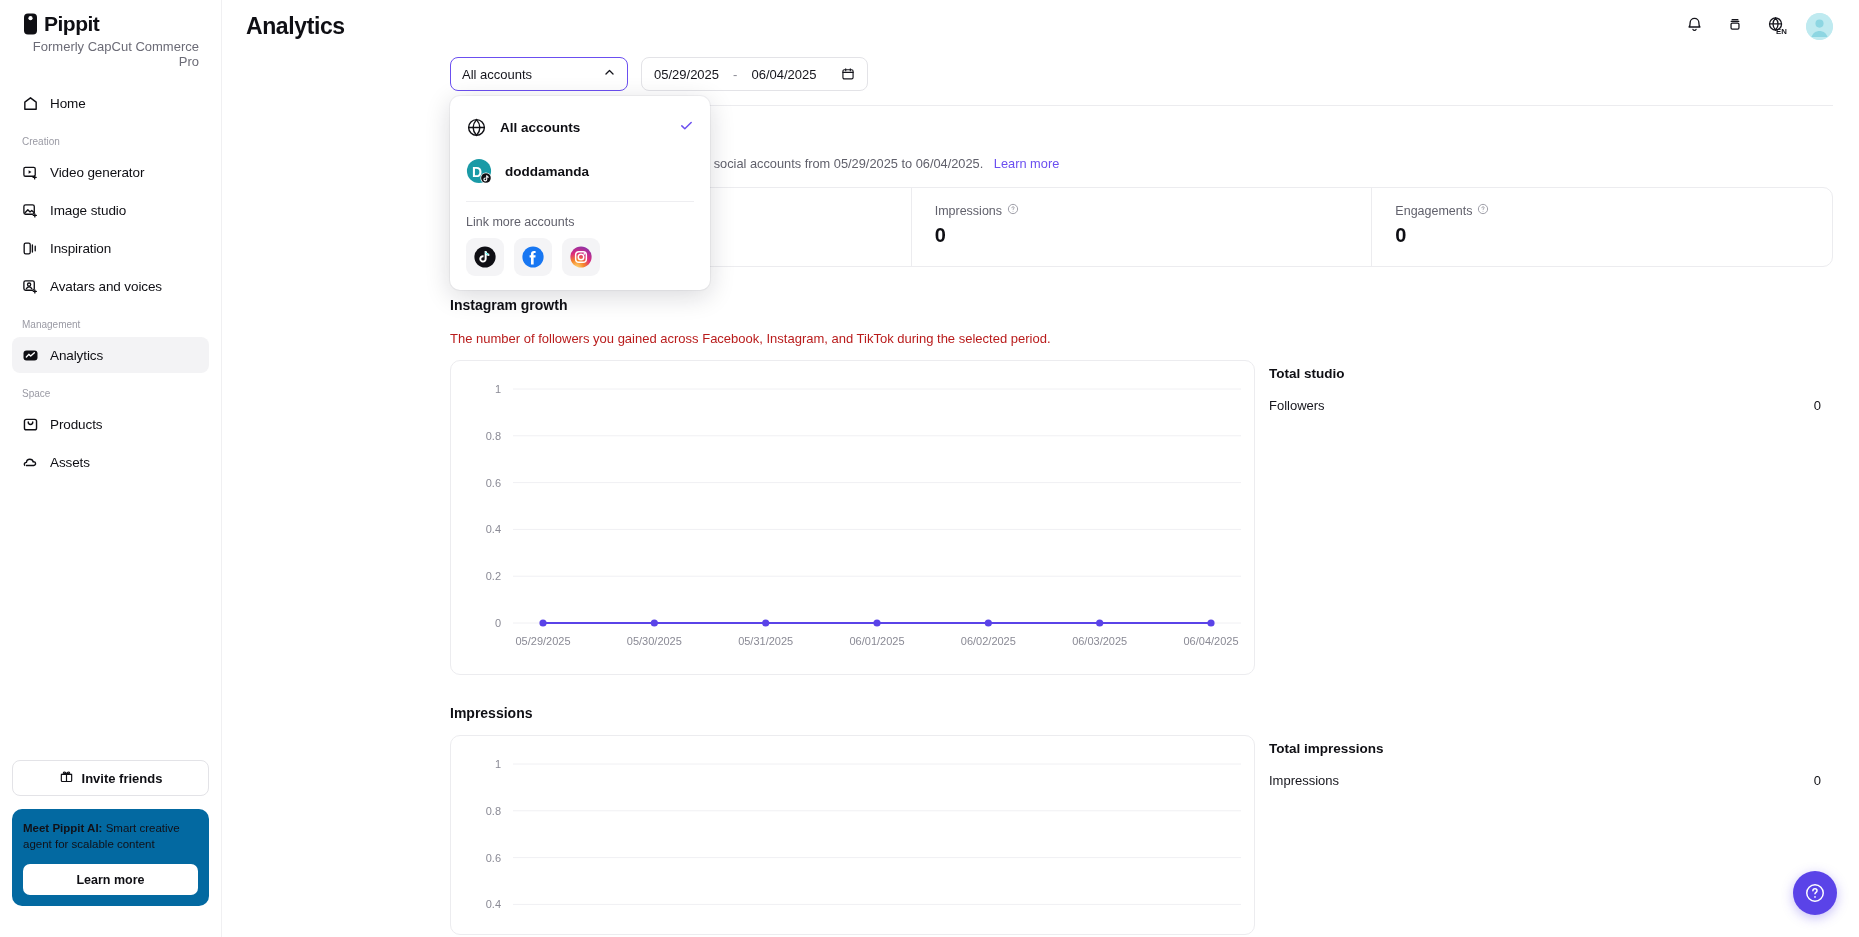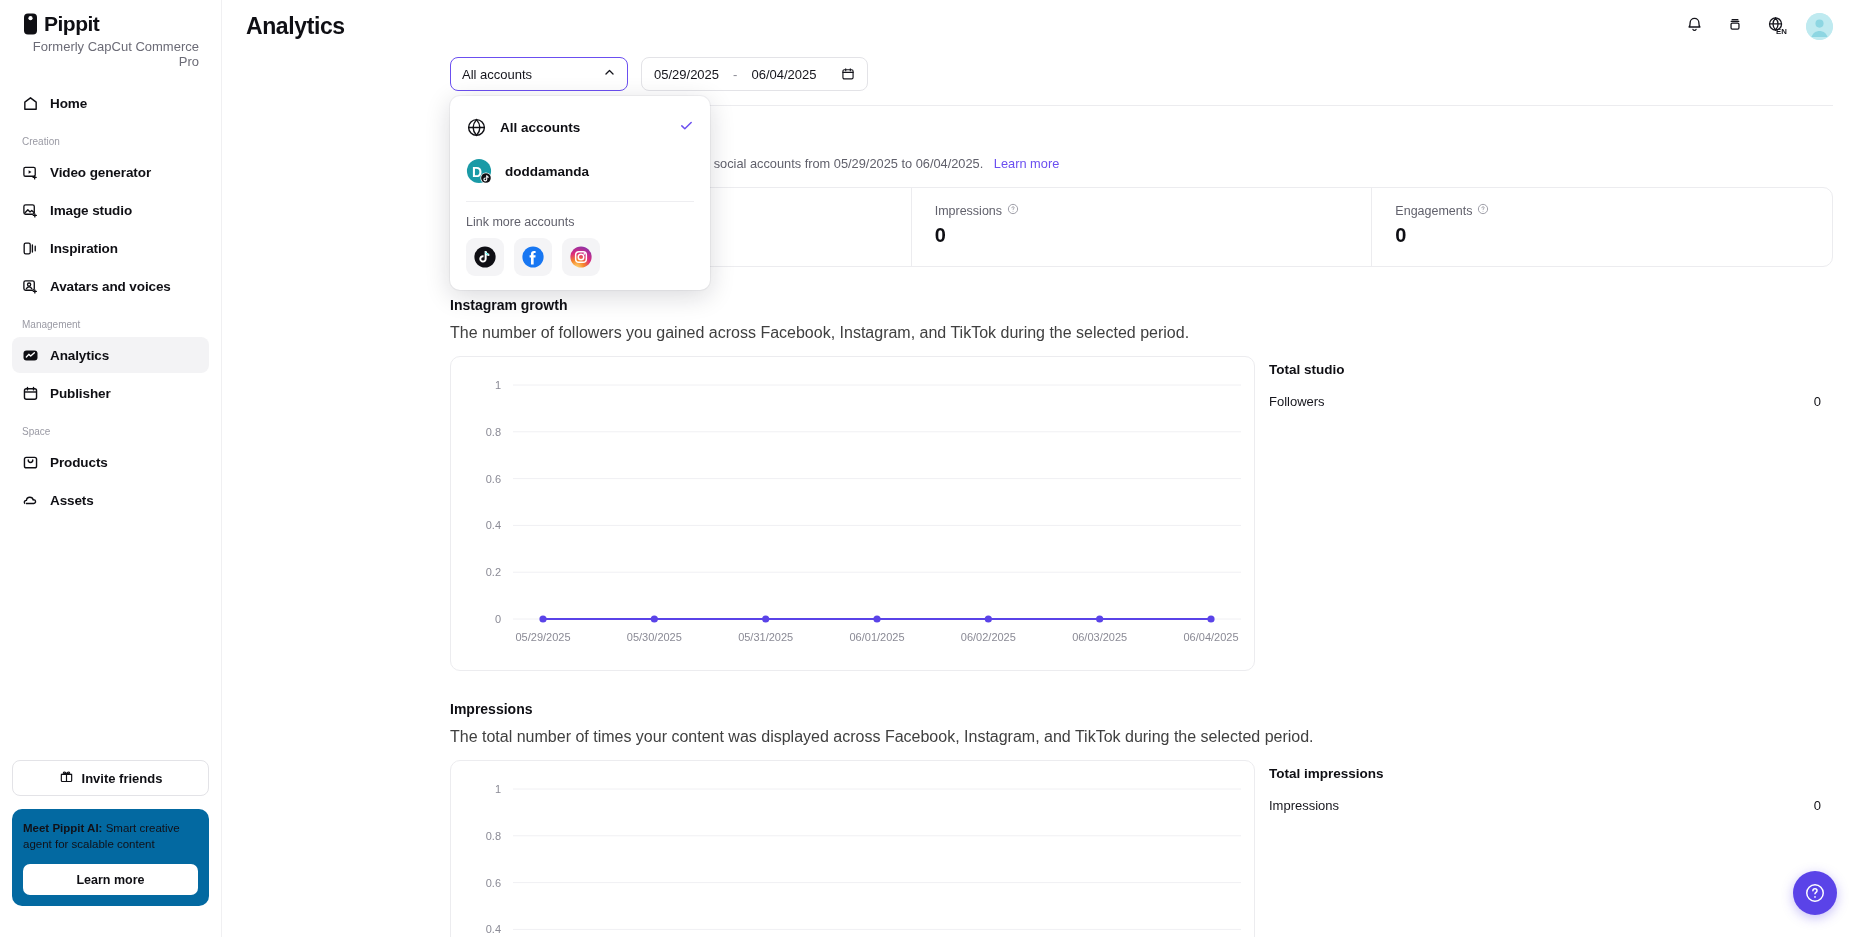--- a/index.html
+++ b/index.html
@@ -32,21 +32,21 @@
     font-size: 10px; color: #9a9aa4; font-weight: 400;
     padding: 13px 10px 7px 10px;
   }
   .nav-item {
     display: flex; align-items: center; gap: 11px;
     height: 36px; padding: 0 10px; border-radius: 8px;
     cursor: pointer; margin-bottom: 2px;
   }
   .nav-item.active { background: #f3f3f5; }
   .nav-icon { width: 17px; height: 17px; flex: 0 0 17px; display: flex; align-items: center; justify-content: center; }
-  .nav-label { font-size: 13.5px; font-weight: 700; color: #0f0f14; letter-spacing: -0.1px; }
+  .nav-label { font-size: 13.5px; font-weight: 400; color: #0f0f14; letter-spacing: -0.1px; }
 
   .sidebar-bottom { margin-top: auto; padding-bottom: 31px; }
   .invite-btn {
     display: flex; align-items: center; justify-content: center; gap: 8px;
     height: 36px; border: 1px solid #e3e3e7; border-radius: 8px;
     background: #fff; cursor: pointer; font-size: 13px; font-weight: 600;
     color: #0f0f14; margin-bottom: 13px;
   }
   .promo {
     background: #0369a1; border-radius: 10px; padding: 12px 11px 11px 11px;
@@ -122,21 +122,21 @@
     margin-top: 16px; border: 1px solid #ececef; border-radius: 10px;
     display: flex; height: 80px; align-items: stretch;
   }
   .metric { flex: 1; padding: 15px 23px; position: relative; }
   .metric + .metric { border-left: 1px solid #ececef; }
   .metric-label { font-size: 12.5px; color: #61616c; display: flex; align-items: center; gap: 5px; }
   .metric-value { font-size: 20px; font-weight: 700; margin-top: 6px; }
 
   .section { margin-top: 30px; }
   .section-title { font-size: 14px; font-weight: 700; }
-  .section-desc { font-size: 16px; color: #404040; margin-top: 11px; }
+  .section-desc { font-size: 13px; color: #b91c1c; margin-top: 18px; }
   .chart-row { display: flex; gap: 14px; margin-top: 14px; align-items: flex-start; }
   .chart-card {
     width: 805px; flex: 0 0 805px; height: 315px;
     border: 1px solid #ececef; border-radius: 10px; position: relative;
   }
   .chart-card.short { height: 200px; }
   .chart-side { padding-top: 6px; flex: 1; }
   .side-title { font-size: 13.5px; font-weight: 700; }
   .side-row { display: flex; margin-top: 17px; font-size: 13px; }
   .side-row .k { color: #15151c; }
@@ -230,30 +230,20 @@
       <div class="nav-item active">
         <span class="nav-icon">
           <svg viewBox="0 0 18 18" width="17" height="17">
             <rect x="1.6" y="3.6" width="14.8" height="10.8" rx="3.2" fill="#0f0f14"></rect>
             <path d="M4.6 10.6l2.6-2.8 2 1.8 3.9-3.6" fill="none" stroke="#fff" stroke-width="1.5" stroke-linecap="round" stroke-linejoin="round"></path>
           </svg>
         </span>
         <span class="nav-label">Analytics</span>
       </div>
 
-      <div class="nav-item">
-        <span class="nav-icon">
-          <svg viewBox="0 0 18 18" width="17" height="17" fill="none" stroke="#0f0f14" stroke-width="1.5">
-            <rect x="2.6" y="4" width="12.8" height="11" rx="2"></rect>
-            <path d="M2.6 7.4h12.8"></path>
-            <path d="M5.8 2.6v2.6M12.2 2.6v2.6" stroke-linecap="round"></path>
-          </svg>
-        </span>
-        <span class="nav-label">Publisher</span>
-      </div>
 
       <div class="nav-group-label">Space</div>
 
       <div class="nav-item">
         <span class="nav-icon">
           <svg viewBox="0 0 18 18" width="17" height="17" fill="none" stroke="#0f0f14" stroke-width="1.5">
             <rect x="2.6" y="3.6" width="12.8" height="11" rx="2"></rect>
             <path d="M6.6 6.4c0 1.6 1 2.6 2.4 2.6s2.4-1 2.4-2.6" stroke-linecap="round"></path>
           </svg>
         </span>
@@ -504,21 +494,20 @@
             <div class="side-row">
               <span class="k">Followers</span>
               <span class="v">0</span>
             </div>
           </div>
         </div>
       </div>
 
       <div class="section">
         <div class="section-title">Impressions</div>
-        <div class="section-desc">The total number of times your content was displayed across Facebook, Instagram, and TikTok during the selected period.</div>
         <div class="chart-row">
           <div class="chart-card short">
             <svg id="chart1" viewBox="0 0 805 315" width="805" height="315">
                 <line x1="62" y1="28" x2="790" y2="28" stroke="#f0f0f3" stroke-width="1"></line>
                 <text x="50" y="32" text-anchor="end" font-family="&quot;Liberation Sans&quot;, sans-serif" font-size="11" fill="#8a8a95">1</text>
                 <line x1="62" y1="74.79999999999998" x2="790" y2="74.79999999999998" stroke="#f0f0f3" stroke-width="1"></line>
                 <text x="50" y="78.79999999999998" text-anchor="end" font-family="&quot;Liberation Sans&quot;, sans-serif" font-size="11" fill="#8a8a95">0.8</text>
                 <line x1="62" y1="121.6" x2="790" y2="121.6" stroke="#f0f0f3" stroke-width="1"></line>
                 <text x="50" y="125.6" text-anchor="end" font-family="&quot;Liberation Sans&quot;, sans-serif" font-size="11" fill="#8a8a95">0.6</text>
                 <line x1="62" y1="168.39999999999998" x2="790" y2="168.39999999999998" stroke="#f0f0f3" stroke-width="1"></line>

